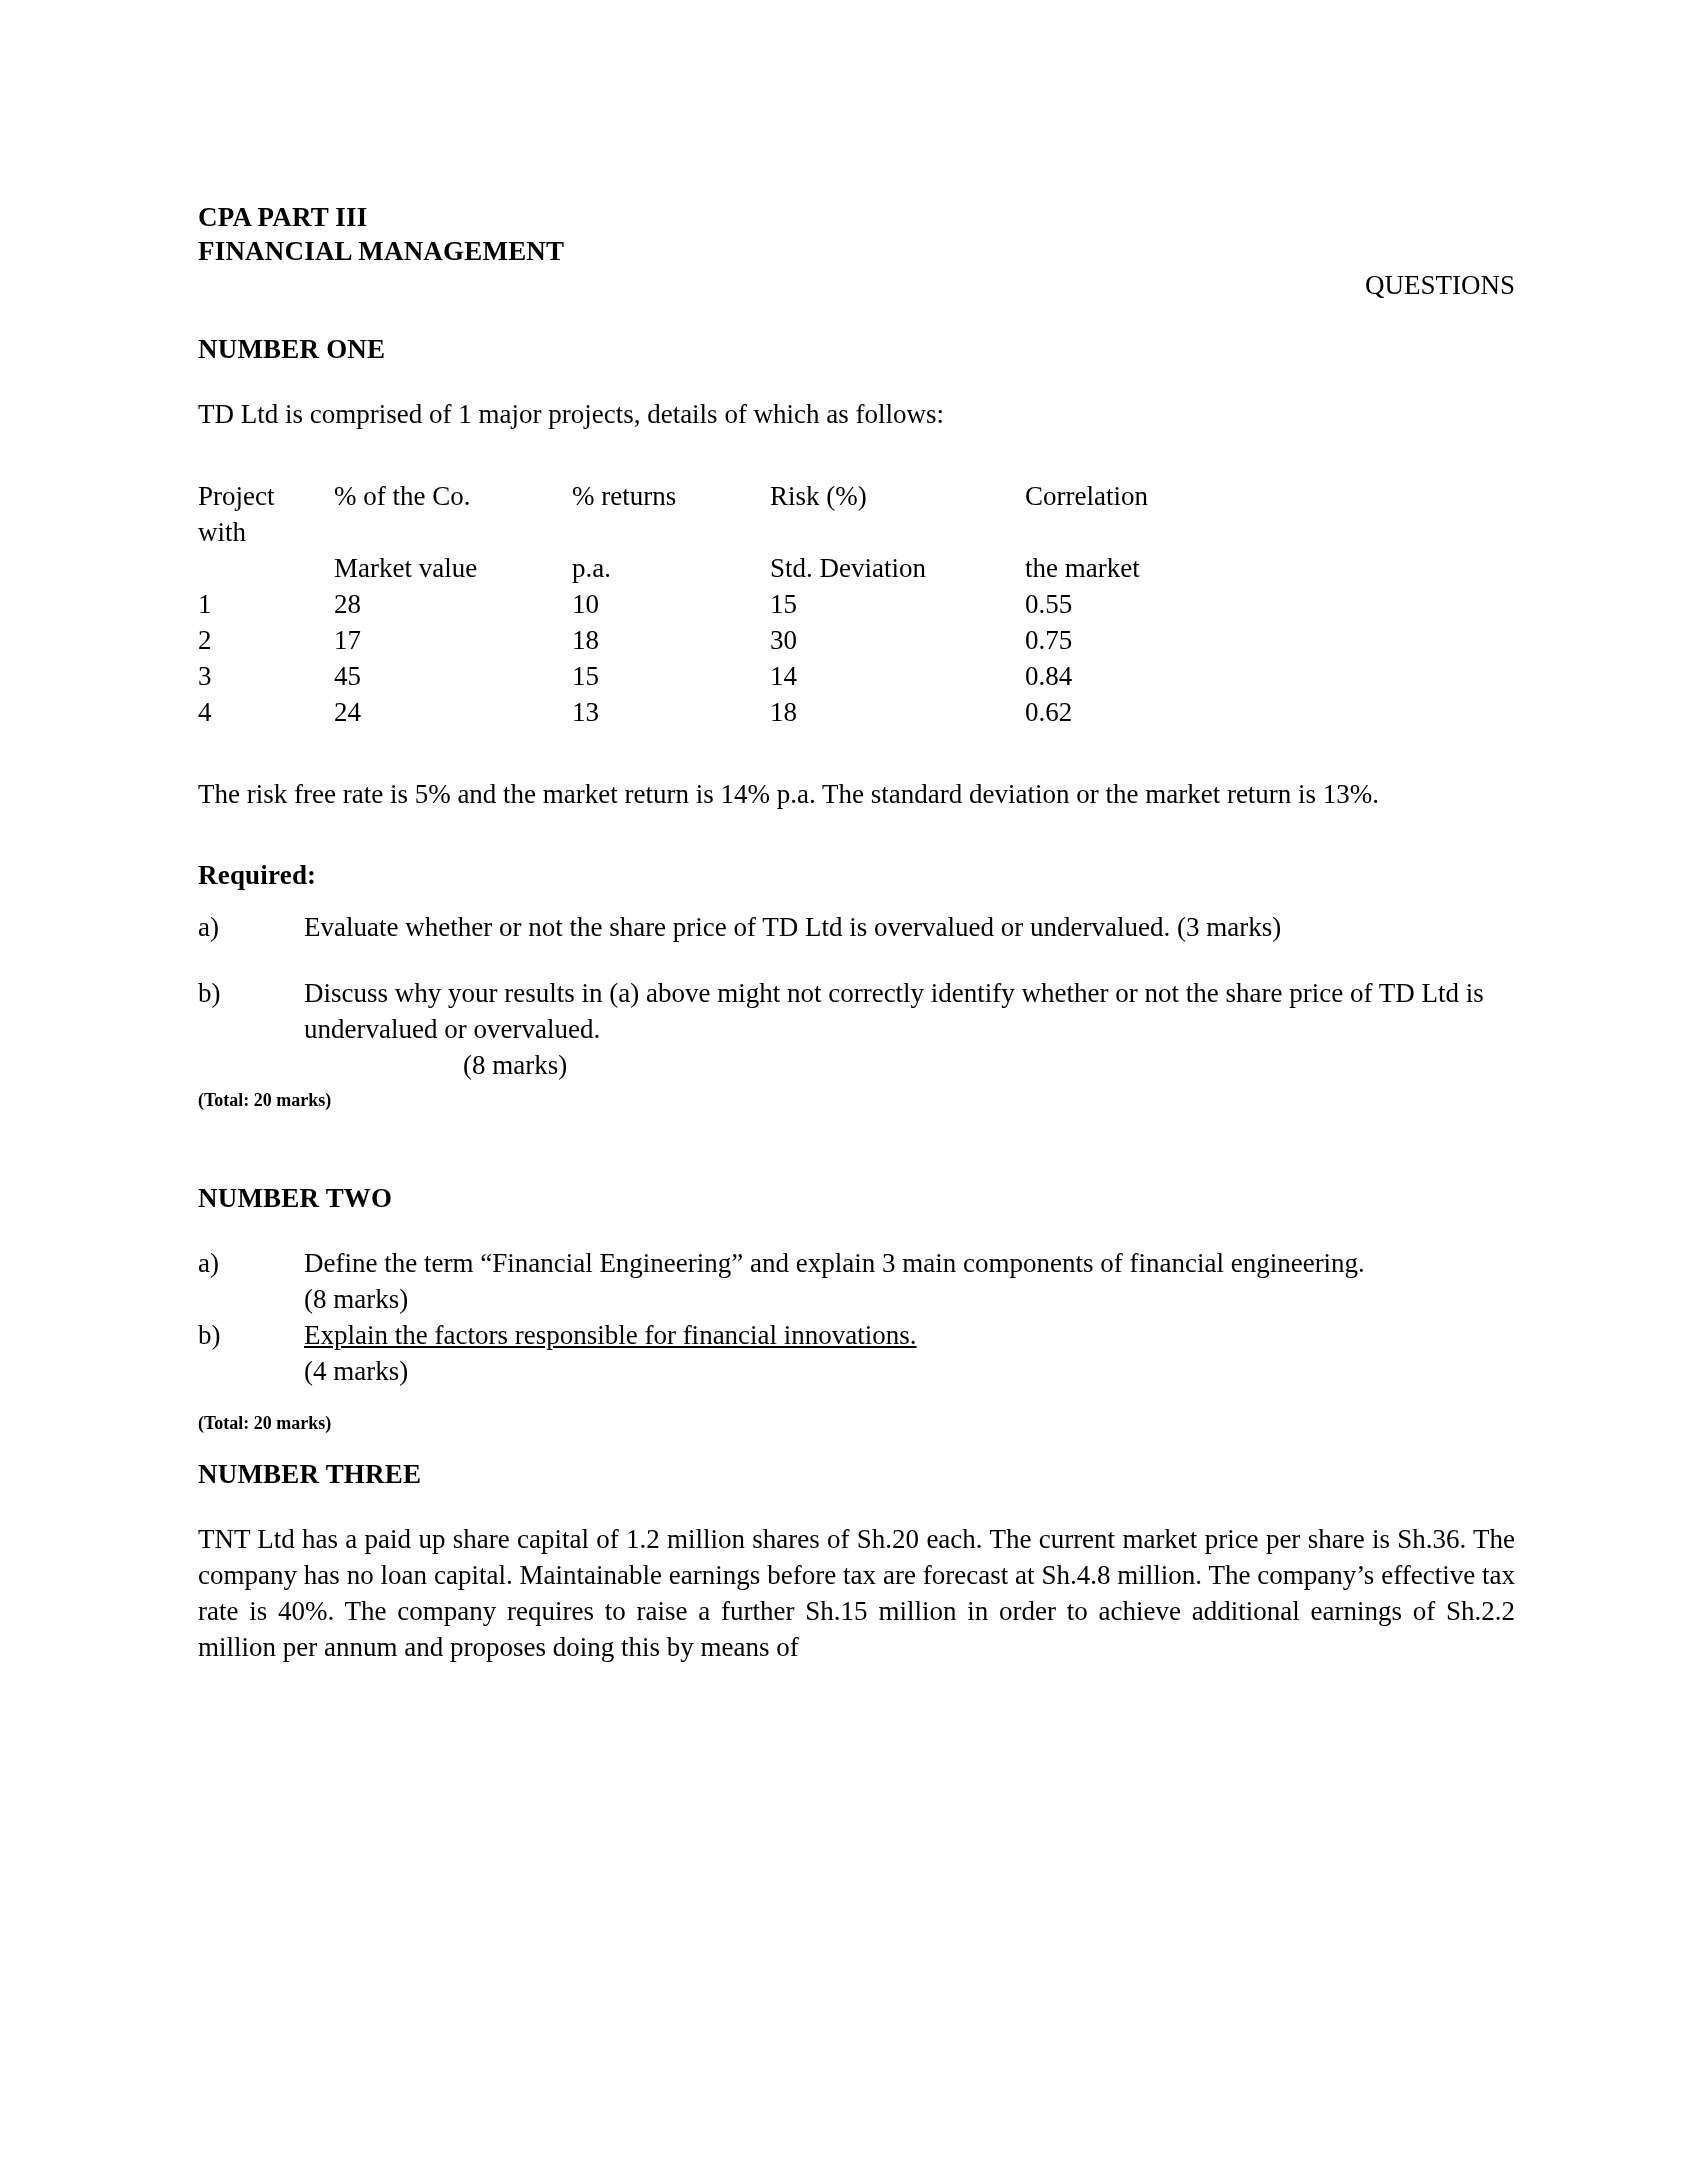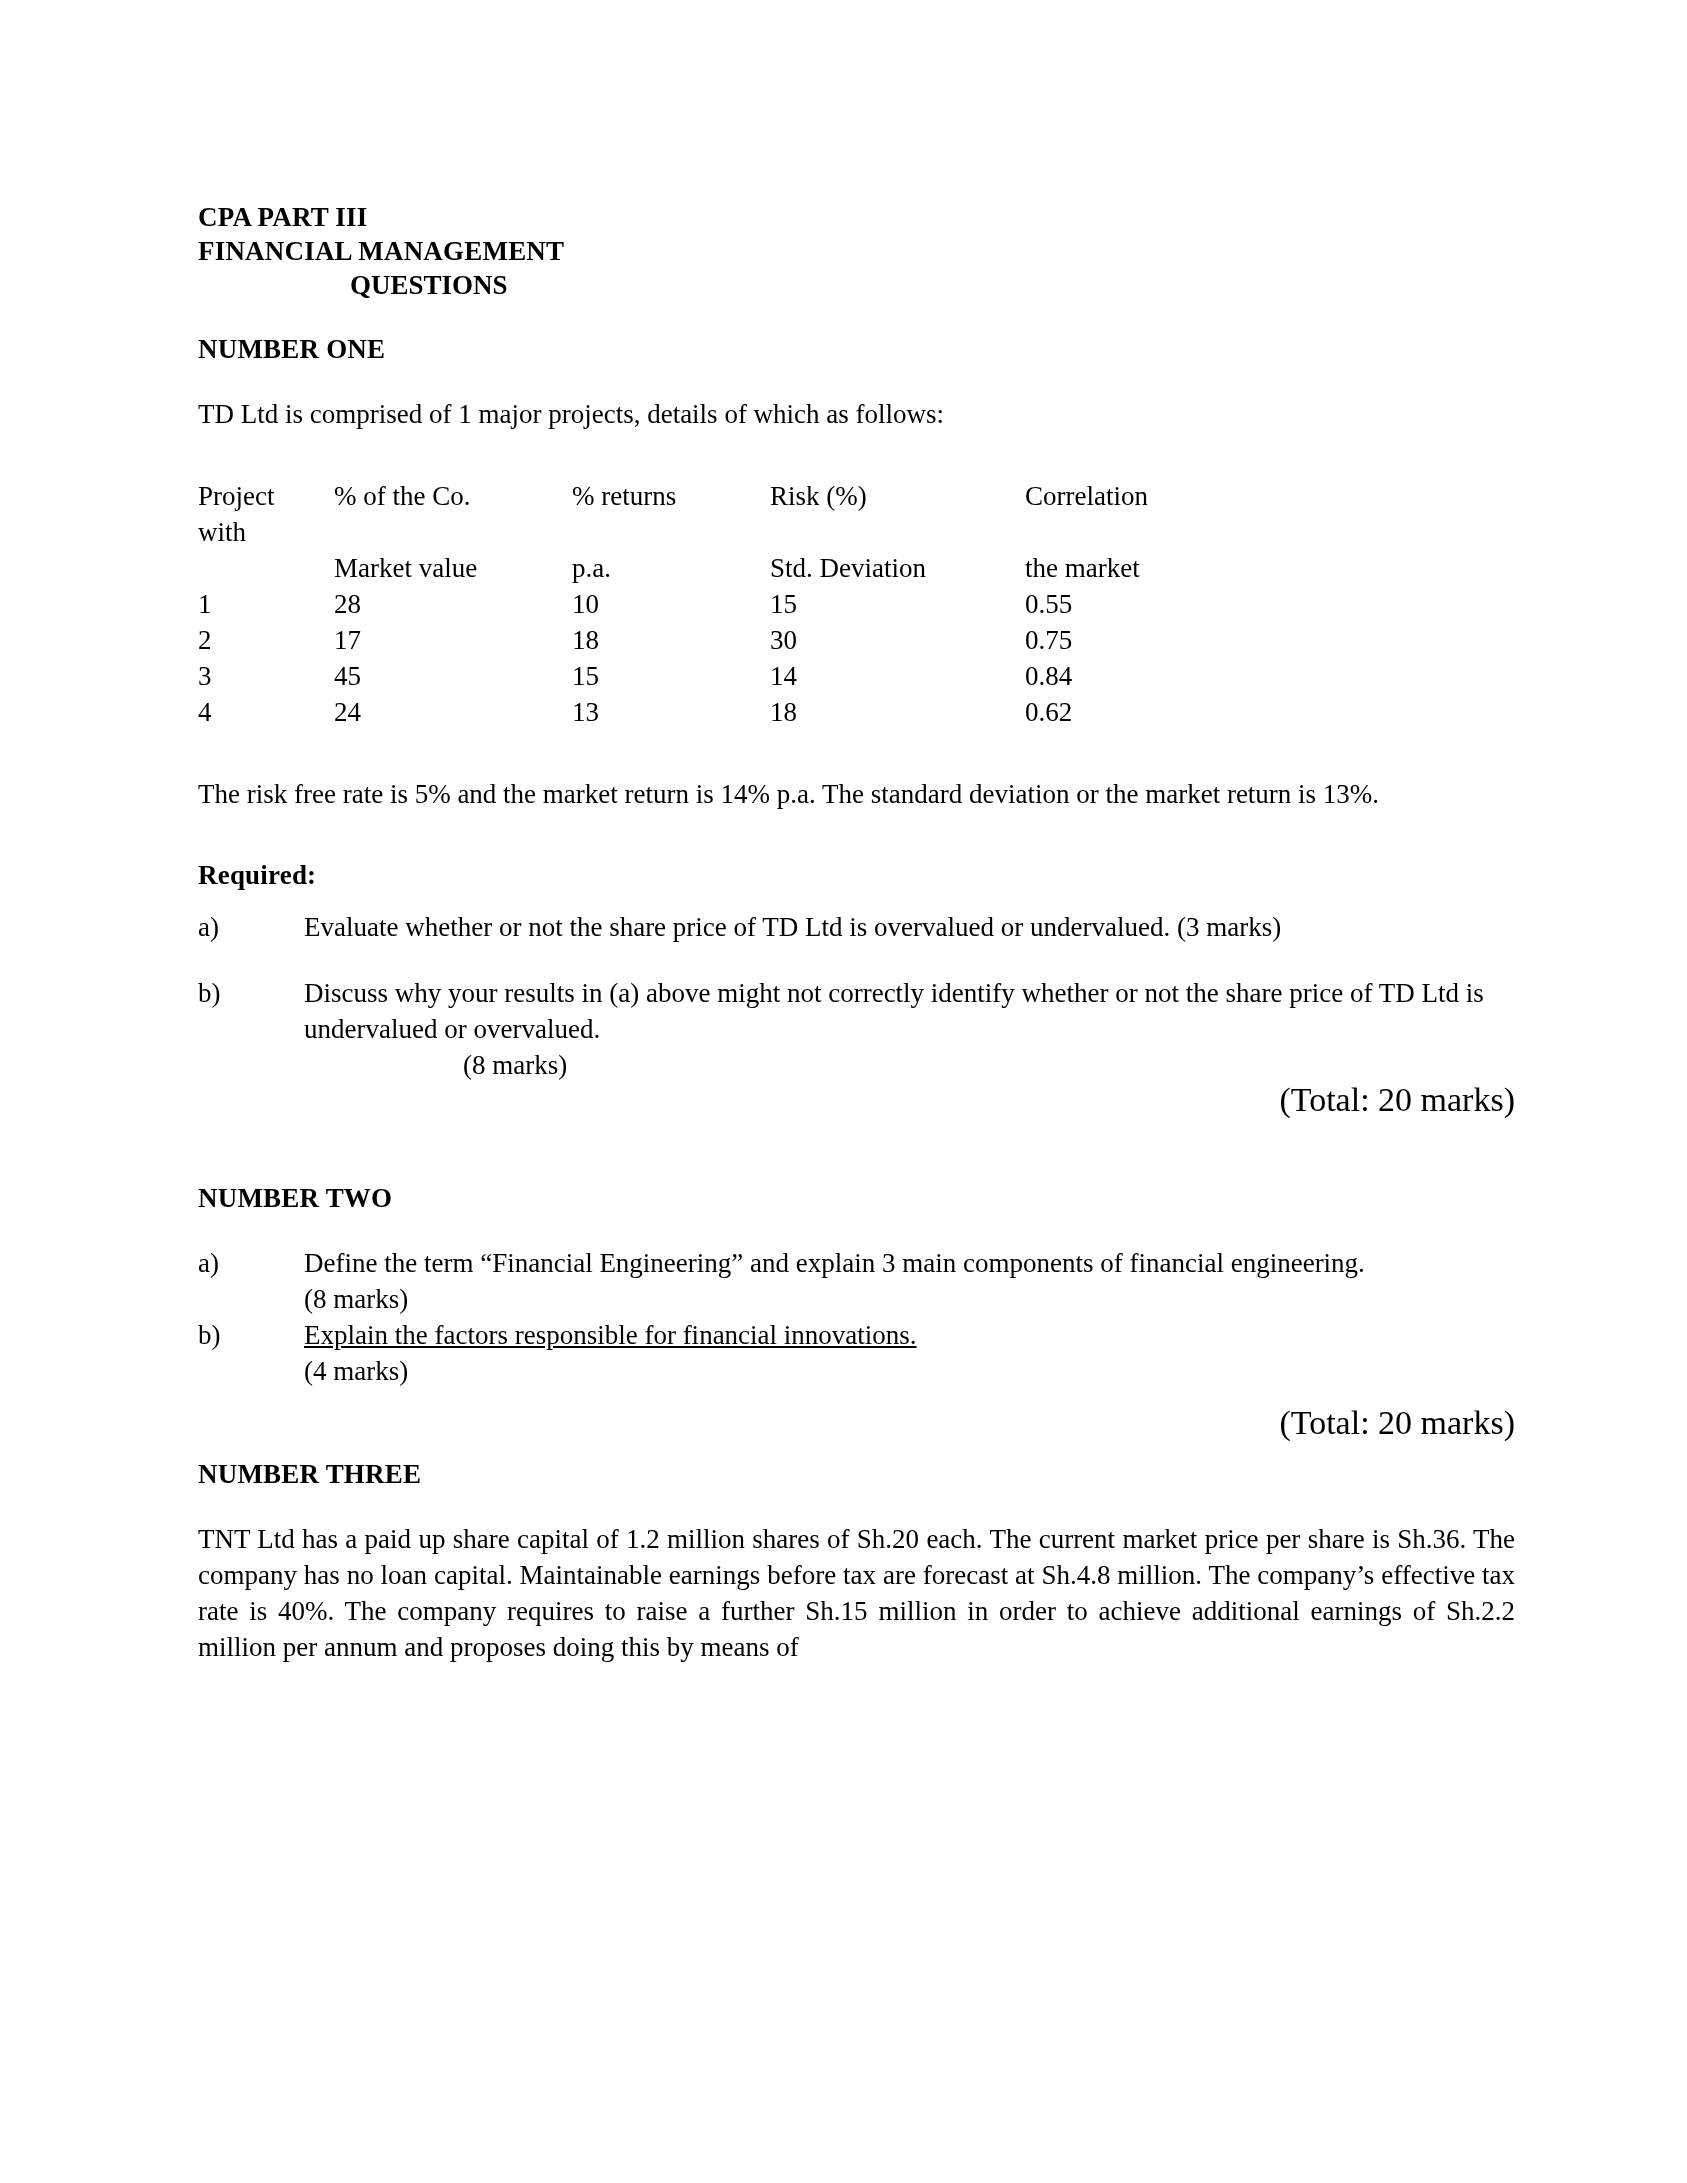--- a/index.html
+++ b/index.html
@@ -33,30 +33,29 @@
   }
   .para {
     font-size: 27px;
     line-height: 36px;
   }
   .just {
     text-align: justify;
     text-justify: inter-word;
   }
   .center-q {
-    text-align: left;
-    font-weight: bold;
+    text-align: right;
+    font-weight: normal;
     font-size: 27px;
     line-height: 34px;
     padding-left: 152px;
   }
   .right {
-    text-align: right;
-    font-weight: normal;
-    font-size: 34px;
+    font-weight: bold;
+    font-size: 18px;
     line-height: 34px;
   }
   .spacer-sm { height: 17px; }
   .spacer-md { height: 30px; }
   .spacer-lg { height: 46px; }
   .spacer-xl { height: 64px; }
 
   
   .qitem {
     position: relative;

